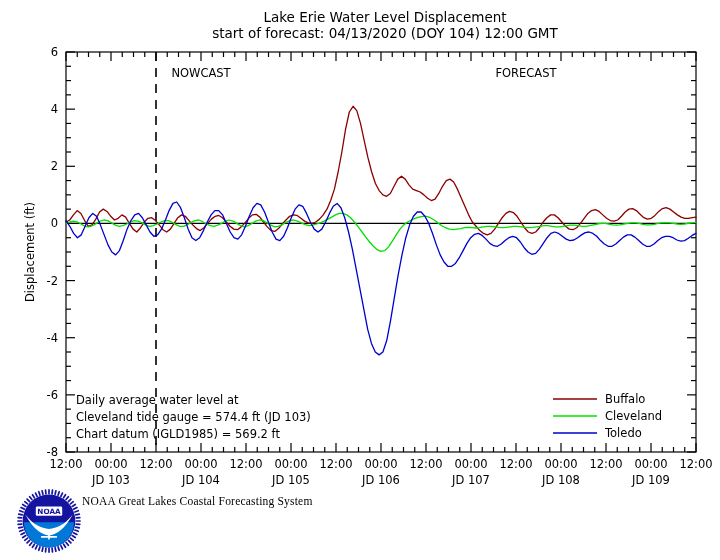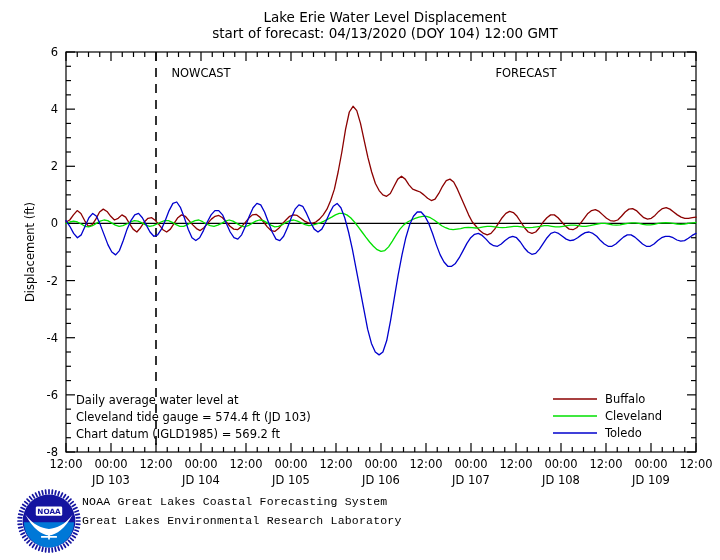--- a/index.html
+++ b/index.html
@@ -36,25 +36,26 @@
     position: absolute;
     left: 8px;
     top: 2px;
     width: 66px;
     height: 66px;
   }
   .footer-lines {
     position: absolute;
     left: 74px;
     top: 6px;
-    font-family: Liberation Mono, monospace;
+    font-family: Liberation Serif, serif;
     font-size: 11.5px;
     line-height: 19px;
     color: #000000;
     letter-spacing: 0.2px;
+    text-align: center;
   }
   .footer-lines div { white-space: pre; }
 </style>
 </head>
 <body>
 
 <div id="page">
 
   <svg id="chart-svg" width="720" height="490" viewBox="0 0 720 490" xmlns="http://www.w3.org/2000/svg">
 
@@ -369,17 +370,16 @@
         </g>
       <circle cx="50" cy="50" r="40" fill="#1414A0"></circle>
       <path d="M 12 52 A 38 38 0 0 0 88 52 Z" fill="#0078D7"></path>
       <path d="M 14 40 C 26 62 38 70 50 72 C 62 70 74 62 86 40 C 74 56 62 60 50 62 C 38 60 26 56 14 40 Z" fill="#ffffff"></path>
       <path d="M 50 62 L 50 78 M 38 74 L 62 74" stroke="#ffffff" stroke-width="2.5" fill="none"></path>
       <rect x="30" y="28" width="40" height="14" rx="2" fill="#ffffff"></rect>
       <text x="50" y="39" text-anchor="middle" font-family="DejaVu Sans, sans-serif" font-size="11" font-weight="bold" fill="#1414A0">NOAA</text>
     </svg>
     <div class="footer-lines">
       <div>NOAA Great Lakes Coastal Forecasting System</div>
-      <div>Great Lakes Environmental Research Laboratory</div>
     </div>
   </div>
 
 </div>
 
 </body></html>

